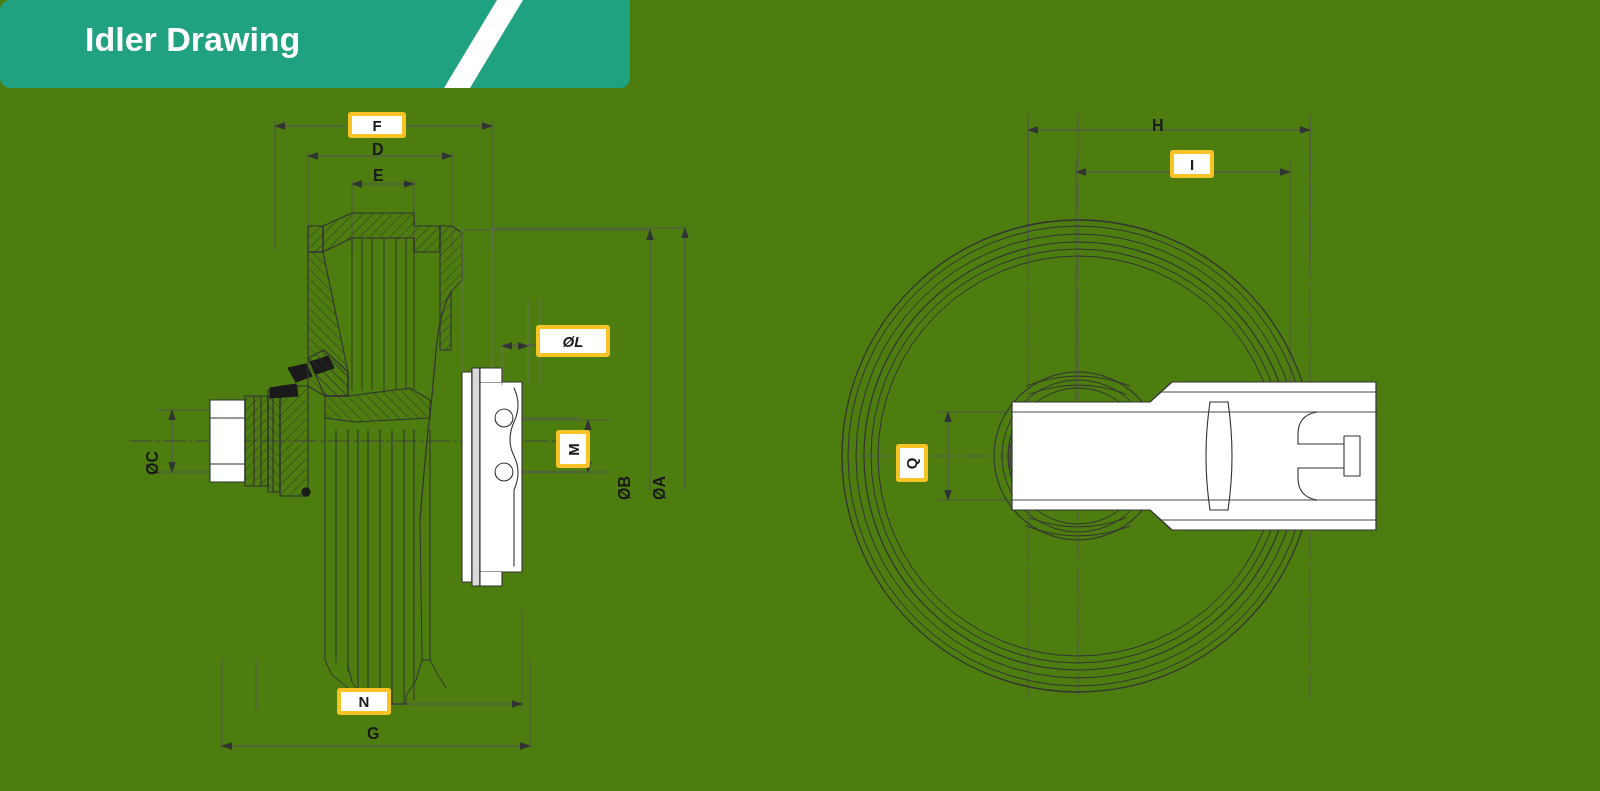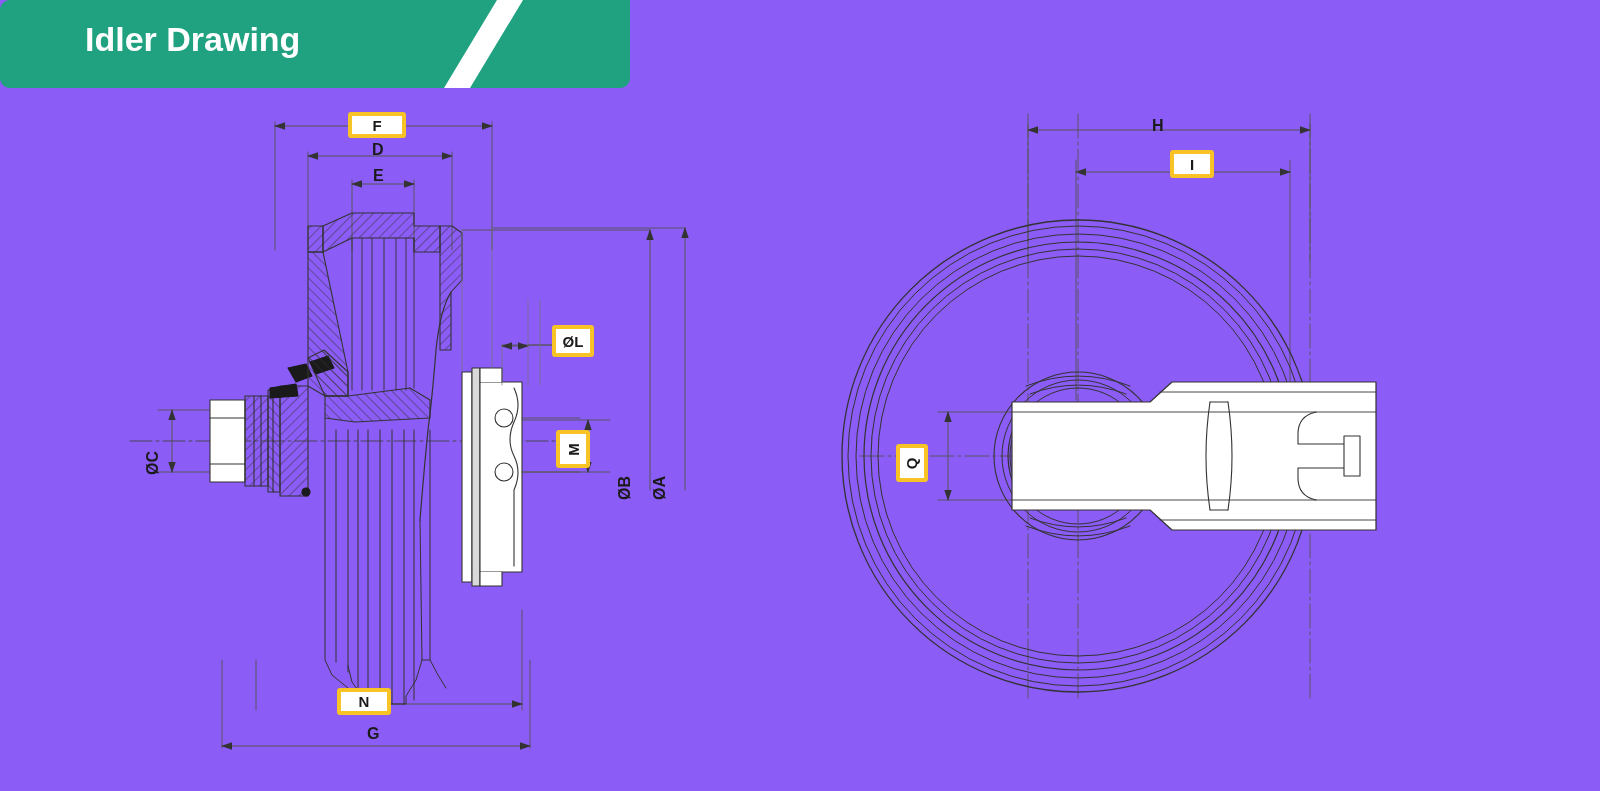--- a/index.html
+++ b/index.html
@@ -8,21 +8,21 @@
     padding: 0;
     background: #ffffff;
   }
   body {
     font-family: "Liberation Sans", sans-serif;
   }
   #page {
     position: relative;
     width: 1600px;
     height: 791px;
-    background: #8b5cf6;
+    background: #4d7c0f;
     overflow: hidden;
   }
 
   
   #header-banner {
     position: absolute;
     left: 0px;
     top: 0px;
     width: 630px;
     height: 88px;
@@ -239,21 +239,21 @@
   </div>
 
   <div class="dim-chip" style="left:348px; top:112px; width:58px; height:26px;">
     <span>F</span>
   </div>
   <div class="dim-label" style="left:372px; top:142px;">D</div>
   <div class="dim-label" style="left:373px; top:168px;">E</div>
 
   <div class="dim-label vert" style="left:145px; top:475px;">ØC</div>
 
-  <div class="dim-chip" style="left:552px; top:325px; width:42px; height:32px;">
+  <div class="dim-chip" style="left:536px; top:325px; width:74px; height:32px;font-style:italic;">
     <span>ØL</span>
   </div>
   <div class="dim-chip vert" style="left:556px; top:430px; width:34px; height:38px;">
     <span>M</span>
   </div>
   <div class="dim-label vert" style="left:617px; top:500px;">ØB</div>
   <div class="dim-label vert" style="left:652px; top:500px;">ØA</div>
 
   <div class="dim-chip" style="left:337px; top:688px; width:54px; height:27px;">
     <span>N</span>

